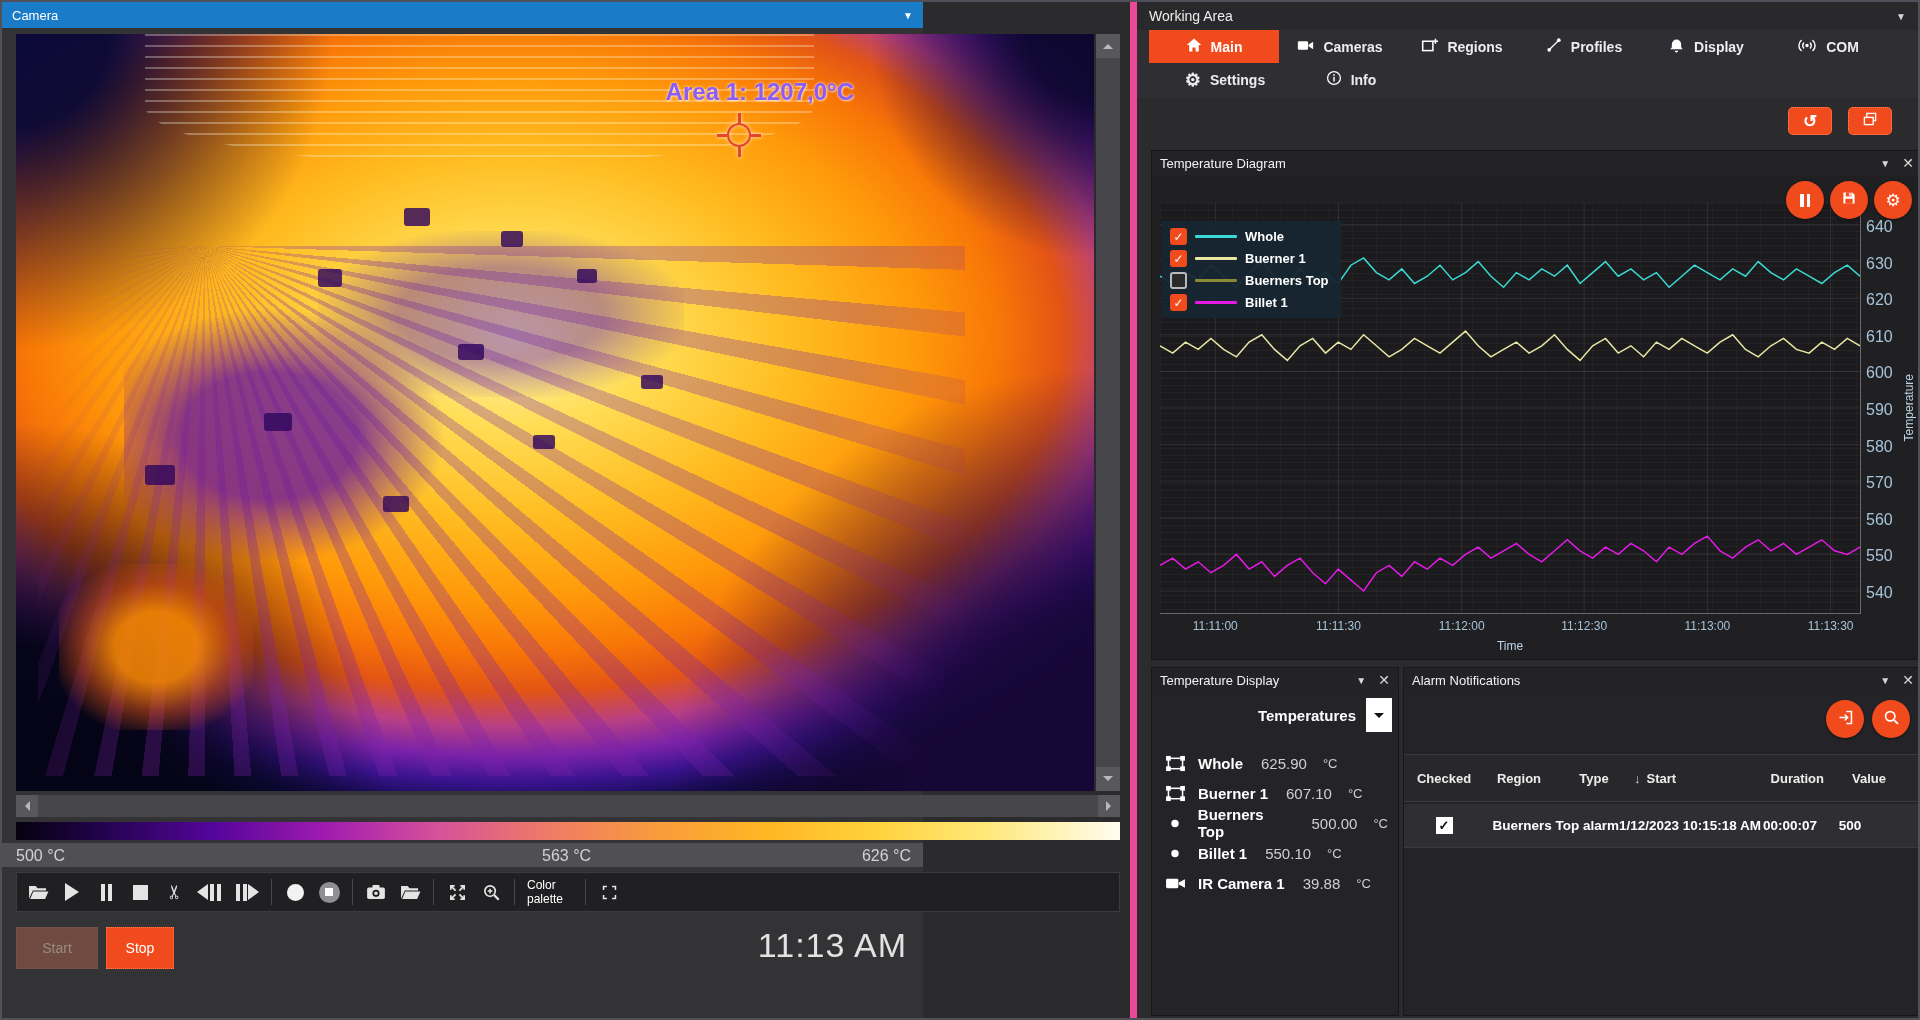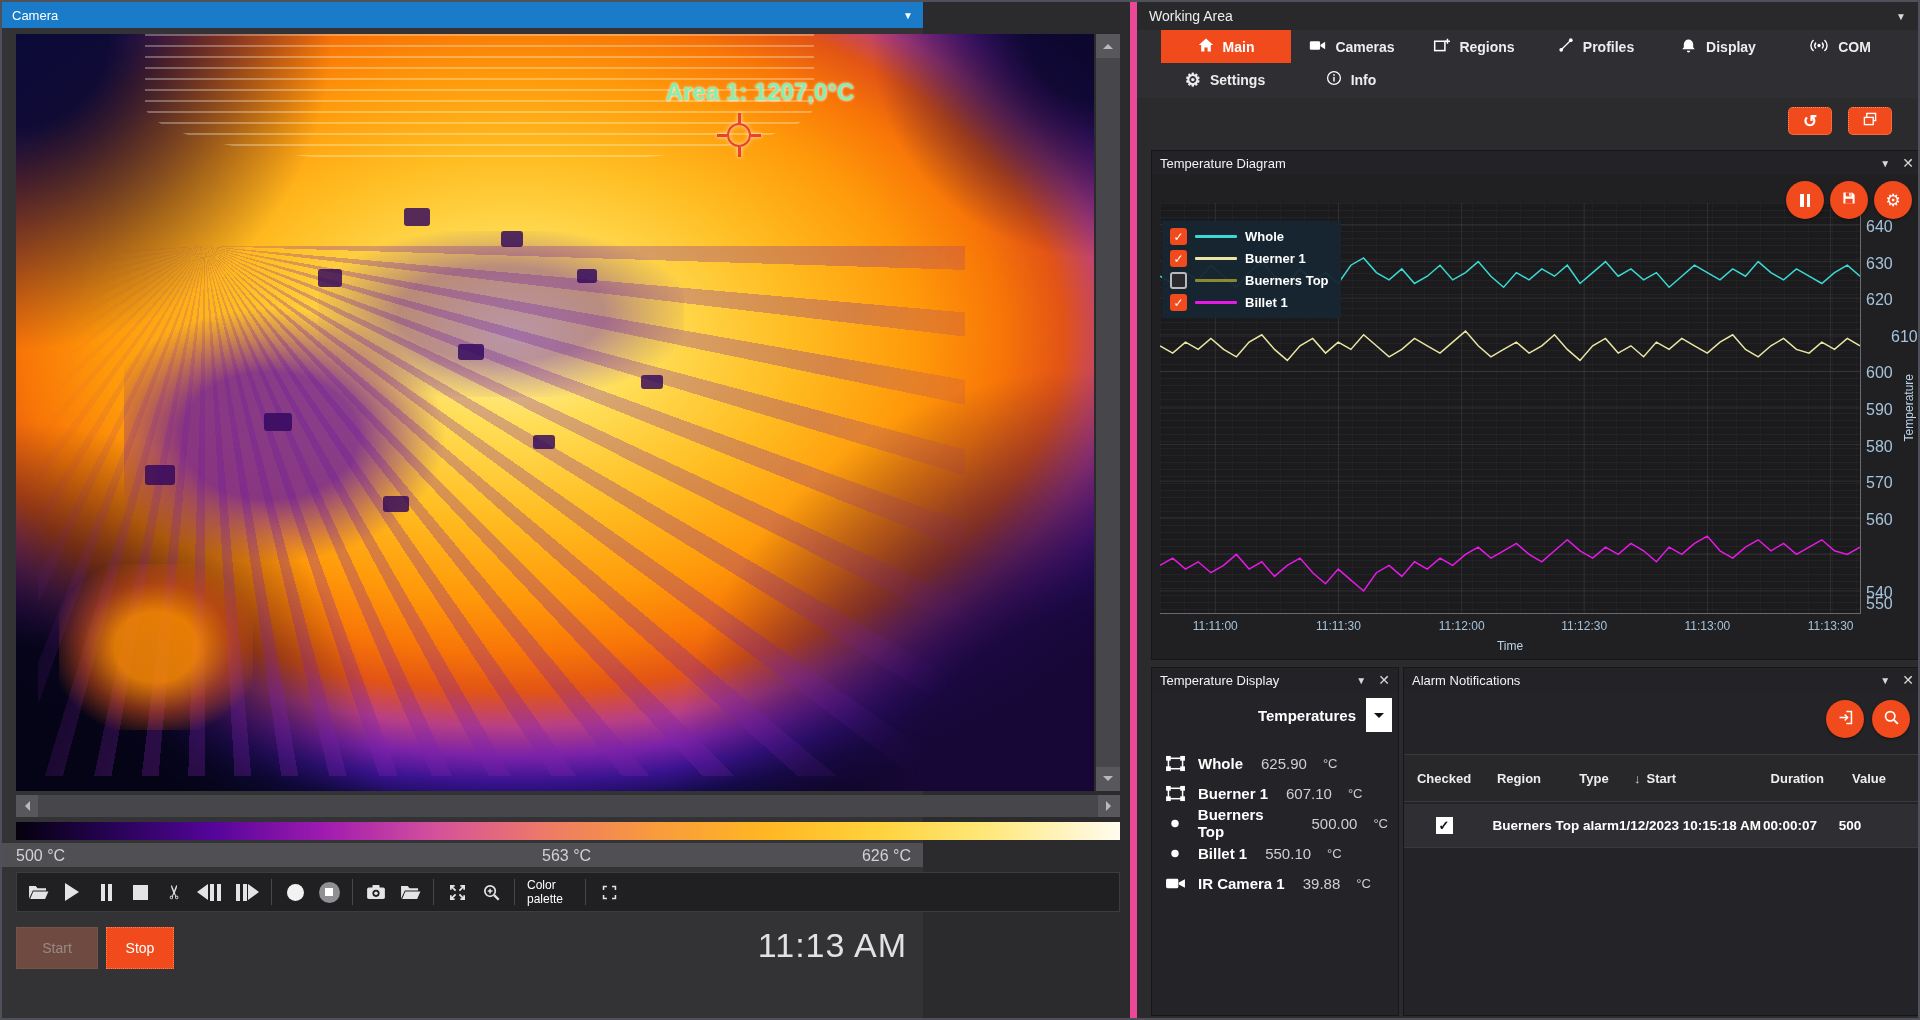--- a/index.html
+++ b/index.html
@@ -31,21 +31,21 @@
   .shade{position:absolute;left:28%;top:26%;width:34%;height:22%;
     background:radial-gradient(ellipse at 50% 50%, rgba(90,20,150,0.42) 0 40%, rgba(90,20,150,0) 75%);}
   .ember{position:absolute;left:4%;top:70%;width:18%;height:22%;
     background:radial-gradient(ellipse at 50% 50%, rgba(255,140,0,0.85) 0 30%, rgba(224,84,20,0.5) 55%, rgba(0,0,0,0) 78%);}
   .tblock{position:absolute;background:#31075e;opacity:.82;border-radius:3px;filter:blur(.4px);}
   .tb1{left:36%;top:23%;width:26px;height:18px}.tb2{left:45%;top:26%;width:22px;height:16px}
   .tb3{left:28%;top:31%;width:24px;height:18px}.tb4{left:52%;top:31%;width:20px;height:14px}
   .tb5{left:41%;top:41%;width:26px;height:16px}.tb6{left:58%;top:45%;width:22px;height:14px}
   .tb7{left:23%;top:50%;width:28px;height:18px}.tb8{left:48%;top:53%;width:22px;height:14px}
   .tb9{left:34%;top:61%;width:26px;height:16px}.tb10{left:12%;top:57%;width:30px;height:20px}
-  .overlay-label{position:absolute;left:69%;top:5.8%;transform:translateX(-50%);font-size:24px;font-weight:bold;color:#86efac;
+  .overlay-label{position:absolute;left:69%;top:5.8%;transform:translateX(-50%);font-size:24px;font-weight:bold;color:#8b5cf6;
     text-shadow:0 0 3px rgba(255,255,255,0.85),1px 1px 2px rgba(255,255,255,0.5);white-space:nowrap;}
   .crosshair{position:absolute;left:66%;top:11.8%;width:20px;height:20px;border:2.5px solid #e8432f;border-radius:50%;
     filter:drop-shadow(0 0 2px rgba(255,255,255,.8));}
   .crosshair::before{content:"";position:absolute;left:50%;top:-12px;width:2.5px;height:44px;margin-left:-1.25px;
     background:linear-gradient(#e8432f 0 10px,transparent 10px 34px,#e8432f 34px);}
   .crosshair::after{content:"";position:absolute;top:50%;left:-12px;height:2.5px;width:44px;margin-top:-1.25px;
     background:linear-gradient(90deg,#e8432f 0 10px,transparent 10px 34px,#e8432f 34px);}
 
   .vscroll{position:absolute;left:1094px;top:32px;width:24px;height:757px;background:#47474b;}
   .hscroll{position:absolute;left:14px;top:793px;width:1104px;height:22px;background:#47474b;}
@@ -80,21 +80,21 @@
   .btn-stop{position:absolute;left:104px;top:7px;width:68px;height:42px;background:#f04a1d;color:#fff;border:1px dotted #ff7d50;
     font-size:14px;display:flex;align-items:center;justify-content:center;box-sizing:border-box;}
   .clock{position:absolute;right:16px;top:6px;font-size:34px;color:#e2e2e2;letter-spacing:1px;}
 
   
   #working-area{position:absolute;left:1128px;top:0;width:788px;height:1016px;background:#2b2b2e;border-left:7px solid #ec4899;box-sizing:border-box;}
   .wa-header{position:absolute;left:0;top:0;right:0;height:28px;display:flex;align-items:center;padding:0 12px;box-sizing:border-box;background:#29292c;}
   .wa-header .t{flex:1;font-size:14px;color:#ededed;}
   .wa-header .caret{color:#d8d8d8;}
   .wa-tabs{position:absolute;left:0;top:28px;right:0;height:68px;background:#2f2f33;}
-  .tab-row{display:flex;align-items:center;height:33px;padding-left:24px;}
+  .tab-row{display:flex;align-items:center;height:33px;padding-left:12px;}
   .tab{height:33px;display:inline-flex;align-items:center;justify-content:center;gap:9px;font-size:14px;font-weight:600;color:#ededed;box-sizing:border-box;}
   .tab.r1{width:122px;}
   .tab.active{background:#f04a1d;color:#fff;width:130px;}
   .tab .glyph{font-size:18px;line-height:1;}
   .wa-topbtns{position:absolute;top:105px;right:0;left:0;height:30px;}
   .sq-btn{position:absolute;width:44px;height:28px;border-radius:5px;background:#f04a1d;display:flex;align-items:center;justify-content:center;border:1px dotted #ff8a5e;box-sizing:border-box;}
   .sq-btn .glyph{color:#fff;font-size:17px;font-weight:bold;line-height:1;}
 
   .panel{position:absolute;background:#242428;border:1px solid #17171a;box-sizing:border-box;}
   .panel-header{height:24px;background:#232327;display:flex;align-items:center;padding:0 8px;color:#f2f2f2;font-size:13px;}
@@ -458,27 +458,27 @@
                   <rect x="5.5" y="11" width="9" height="6" fill="#f04a1d"></rect>
                 </svg>
             </span>
           </div>
           <div class="circle-btn">
               <span class="glyph">⚙</span>
             </div>
         </div>
         <div class="ylabels">
             <span style="top: 381.036px;">540</span>
-            <span style="top: 344.429px; margin-top: 48px;">550</span>
+            <span style="top: 344.429px;">550</span>
             <span style="top: 307.821px;">560</span>
             <span style="top: 271.214px;">570</span>
             <span style="top: 234.607px;">580</span>
             <span style="top: 198px;">590</span>
             <span style="top: 161.393px;">600</span>
-            <span style="top: 124.786px; margin-left: 25px;">610</span>
+            <span style="top: 124.786px;">610</span>
             <span style="top: 88.1786px;">620</span>
             <span style="top: 51.5714px;">630</span>
             <span style="top: 14.9643px;">640</span>
           </div>
         <div class="ylabel-rot">
             <span>Temperature</span>
           </div>
         <div class="xlabels">
             <span style="left: 55.3px;">11:11:00</span>
             <span style="left: 178.5px;">11:11:30</span>

